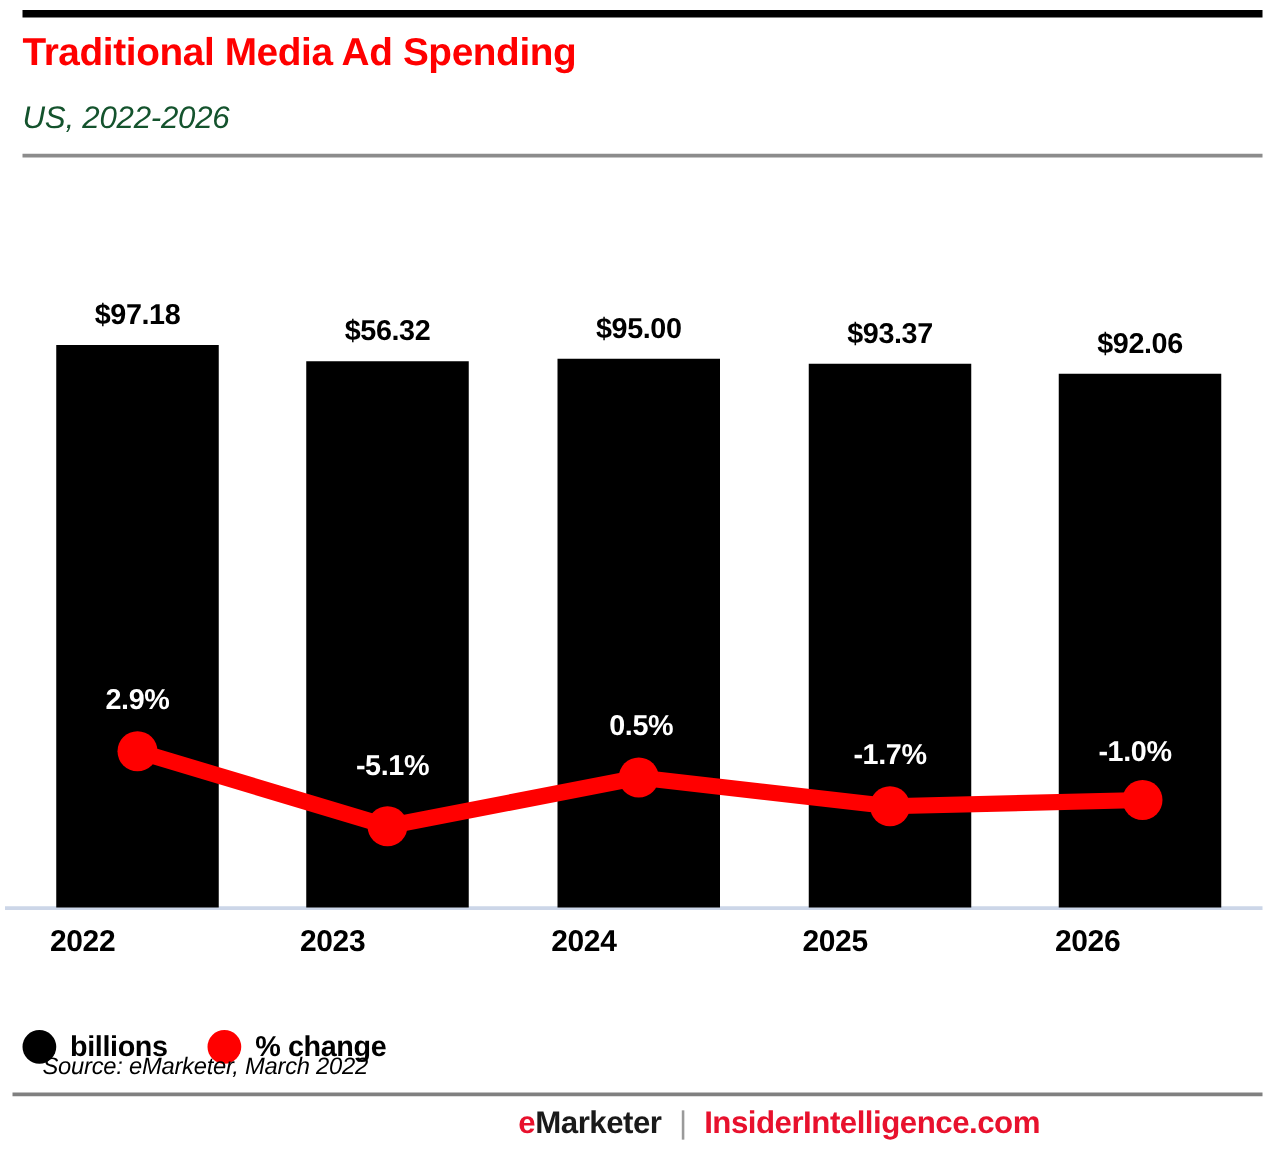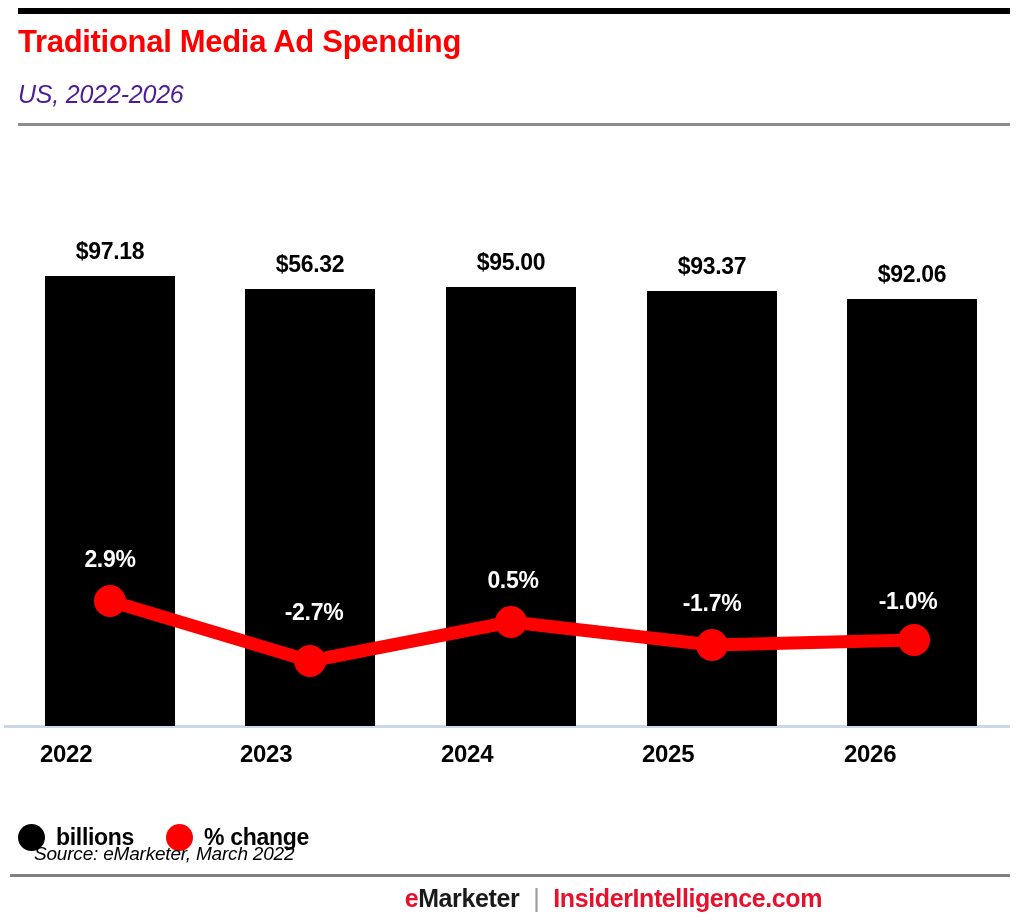--- a/index.html
+++ b/index.html
@@ -12,20 +12,21 @@
     height: 920px;
     position: relative;
     font-family: "Liberation Sans", sans-serif;
     overflow: hidden;
   }
   .page {
     position: absolute;
     left: 0; top: 0;
     width: 844px;
     height: 920px;
+    padding-left: 10px;
   }
 
   
   .top-rule {
     position: absolute;
     left: 18px; top: 8px;
     width: 992px; height: 6px;
     background: #000000;
   }
   .chart-title {
@@ -36,21 +37,21 @@
     color: #ff0000;
     letter-spacing: -0.3px;
     white-space: nowrap;
   }
   .chart-subtitle {
     position: absolute;
     left: 18px; top: 80px;
     font-size: 25px;
     font-style: italic;
     font-weight: normal;
-    color: #4c1d95;
+    color: #14532d;
     letter-spacing: -0.2px;
     white-space: nowrap;
   }
   .header-rule {
     position: absolute;
     left: 18px; top: 123px;
     width: 992px; height: 3px;
     background: #8c8c8c;
   }
 
@@ -202,21 +203,21 @@
     <svg class="line-svg" id="line-layer" viewBox="0 0 1020 920">
         <polyline points="110,601 310,661 511,622 712,645 914,640" fill="none" stroke="#ff0000" stroke-width="13" stroke-linejoin="round" stroke-linecap="round"></polyline>
         <circle cx="110" cy="601" r="16" fill="#ff0000"></circle>
         <circle cx="310" cy="661" r="16" fill="#ff0000"></circle>
         <circle cx="511" cy="622" r="16" fill="#ff0000"></circle>
         <circle cx="712" cy="645" r="16" fill="#ff0000"></circle>
         <circle cx="914" cy="640" r="16" fill="#ff0000"></circle>
       </svg>
     <div id="pct-labels-layer">
         <div class="pct-label" style="left: 30px; top: 546px; width: 160px;">2.9%</div>
-        <div class="pct-label" style="left: 234px; top: 599px; width: 160px;">-2.7%</div>
+        <div class="pct-label" style="left: 234px; top: 599px; width: 160px;">-5.1%</div>
         <div class="pct-label" style="left: 433px; top: 567px; width: 160px;">0.5%</div>
         <div class="pct-label" style="left: 632px; top: 590px; width: 160px;">-1.7%</div>
         <div class="pct-label" style="left: 828px; top: 588px; width: 160px;">-1.0%</div>
       </div>
     <div id="x-labels-layer">
         <div class="x-label" style="left: 40px; top: 740px; width: 140px;">2022</div>
         <div class="x-label" style="left: 240px; top: 740px; width: 140px;">2023</div>
         <div class="x-label" style="left: 441px; top: 740px; width: 140px;">2024</div>
         <div class="x-label" style="left: 642px; top: 740px; width: 140px;">2025</div>
         <div class="x-label" style="left: 844px; top: 740px; width: 140px;">2026</div>

